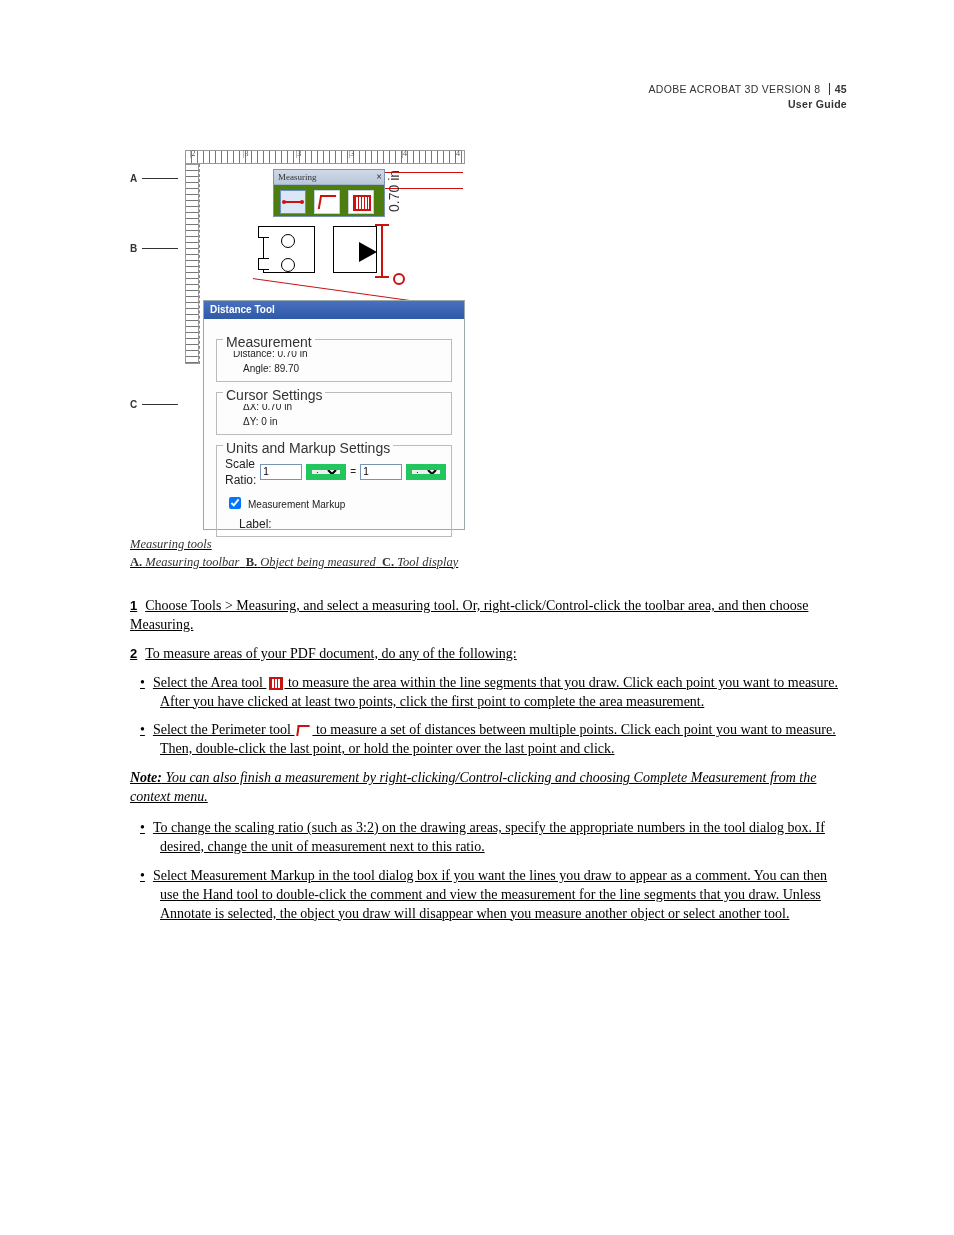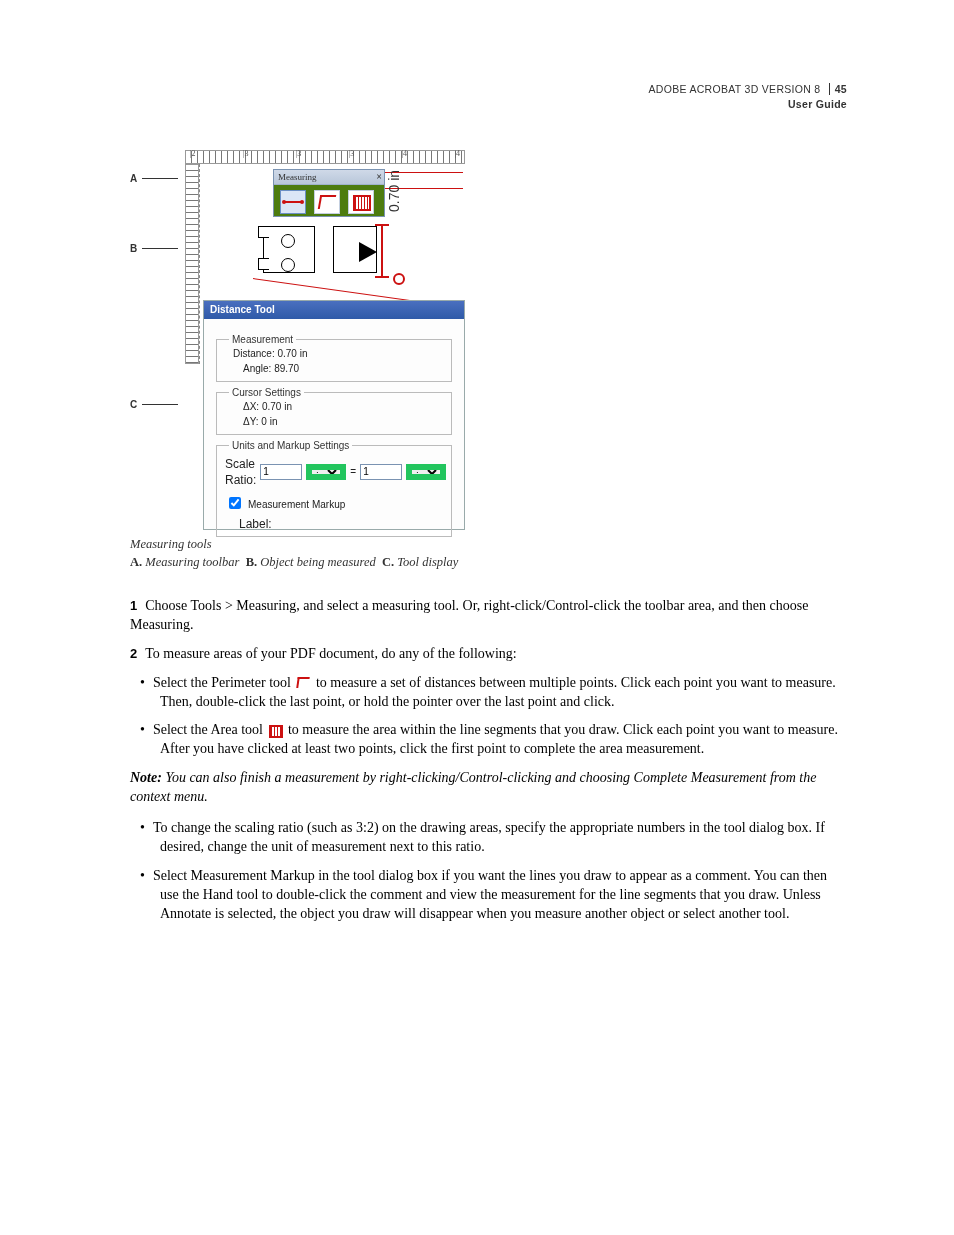--- a/index.html
+++ b/index.html
@@ -1,16 +1,16 @@
 <!DOCTYPE html>
 <html><head>
 <meta charset="utf-8">
 <style>
   html,body{margin:0;padding:0;background:#fff;font-family:"Minion Pro","Times New Roman",Georgia,serif;color:#000;}
-  .page{width:952px;height:1235px;position:relative;box-sizing:border-box;padding:82px 105px 0 130px;font-size:14px;line-height:1.35;}
+  .page{width:952px;height:1235px;position:relative;box-sizing:border-box;padding:82px 105px 0 130px;font-size:14px;line-height:1.35;text-decoration:underline;}
   .hdr{position:absolute;top:82px;right:105px;text-align:right;font-family:"Myriad Pro",Arial,Helvetica,sans-serif;font-size:10.5px;letter-spacing:.3px;color:#333;}
   .hdr .hdr-line1{display:inline-block;}
   .hdr .pg{border-left:1px solid #333;padding-left:5px;margin-left:5px;font-weight:bold;}
   .hdr .hdr-line2{font-weight:bold;margin-top:1px;}
   .figwrap{margin-top:68px;margin-bottom:6px;position:relative;}
   .fig{position:relative;width:310px;height:380px;margin-left:25px;border:0;}
   .ruler-h{position:absolute;top:0;left:30px;right:0;height:14px;background:#fff;border:1px solid #999;box-sizing:border-box;}
   .ruler-h::before{content:"";position:absolute;left:0;right:0;top:0;bottom:0;background:repeating-linear-gradient(to right,transparent 0,transparent 5px,#777 5px,#777 6px);}
   .ruler-h .tickrow{position:absolute;left:0;right:0;top:-2px;font-size:8px;color:#555;display:flex;justify-content:space-between;padding:0 4px;}
   .ruler-v{position:absolute;top:14px;left:30px;width:14px;height:200px;background:#fff;border:1px solid #999;box-sizing:border-box;}
@@ -43,21 +43,21 @@
   .dim-end{position:absolute;left:190px;top:109px;width:8px;height:8px;border:2px solid #c11;border-radius:50%;}
   .dim-txt{position:absolute;left:182px;top:48px;font-size:14px;color:#333;transform:rotate(-90deg);transform-origin:left top;font-family:Arial,sans-serif;}
   .redline1{position:absolute;left:168px;top:8px;width:92px;height:0;border-top:1.5px solid #c11;}
   .redline2{position:absolute;left:168px;top:24px;width:92px;height:0;border-top:1.5px solid #c11;}
   .diagA{position:absolute;left:50px;top:114px;width:200px;height:48px;}
   .diagA::before{content:"";position:absolute;left:0;top:0;width:200px;height:0;border-top:1px solid #c11;transform:rotate(8deg);transform-origin:left;}
   .panel{position:absolute;left:48px;top:150px;right:0;bottom:0;border:1px solid #9aa;background:#fdfdfd;font-family:Tahoma,Arial,sans-serif;font-size:10px;color:#222;}
   .panel .phdr{background:linear-gradient(#4a6fbf,#2f5aa8);color:#fff;font-weight:bold;padding:2px 6px;font-size:10px;}
   .panel .pbody{padding:10px 8px 4px;}
   .fs{border:1px solid #bbb;margin:10px 4px 0;padding:6px 8px 4px;position:relative;}
-  .fs .lg{position:absolute;top:-7px;left:12px;background:#fdfdfd;padding:0 3px;font-size:10px;color:#333;}
+  .fs .lg{position:absolute;top:-7px;left:6px;background:#fdfdfd;padding:0 3px;font-size:14px;color:#333;}
   .fs .row{padding:1px 8px;font-size:10px;}
   .scale{display:flex;align-items:center;gap:4px;margin-top:4px;}
   .scale .lbl{font-size:12px;}
   .scale input[type=text]{width:36px;height:14px;font-size:10px;border:1px solid #7a93b2;padding:0 2px;}
   .scale select{height:16px;font-size:10px;border:6px solid #22c55e;}
   .chk{display:flex;align-items:flex-end;gap:4px;margin-top:6px;}
   .chk input{width:12px;height:12px;}
   .lblrow{margin:4px 0 0 14px;font-size:12px;}
   .callout{position:absolute;left:-25px;font-family:"Myriad Pro",Arial,sans-serif;font-size:10px;font-weight:bold;color:#333;}
   .callout.A{top:22px;}
@@ -192,23 +192,23 @@
       </div>
     </div>
   </div>
 
   <div class="content">
     <p class="step"><span class="num">1</span><span>Choose Tools &gt; Measuring, and select a measuring tool. Or, right-click/Control-click the toolbar area, and then choose Measuring.</span></p>
 
     <p class="step"><span class="num">2</span><span>To measure areas of your PDF document, do any of the following:</span></p>
 
 
+    <p class="sub"><span>Select the Area tool </span><span class="inline-icon area"></span><span> to measure the area within the line segments that you draw. Click each point you want to measure. After you have clicked at least two points, click the first point to complete the area measurement.</span></p>
+
     <p class="sub"><span>Select the Perimeter tool </span><span class="inline-icon peri"></span><span> to measure a set of distances between multiple points. Click each point you want to measure. Then, double-click the last point, or hold the pointer over the last point and click.</span></p>
-
-    <p class="sub"><span>Select the Area tool </span><span class="inline-icon area"></span><span> to measure the area within the line segments that you draw. Click each point you want to measure. After you have clicked at least two points, click the first point to complete the area measurement.</span></p>
 
     <p class="note"><b>Note:</b><span> You can also finish a measurement by right-clicking/Control-clicking and choosing Complete Measurement from the context menu.</span></p>
 
 
     <p class="sub"><span>To change the scaling ratio (such as 3:2) on the drawing areas, specify the appropriate numbers in the tool dialog box. If desired, change the unit of measurement next to this ratio.</span></p>
 
     <p class="sub"><span>Select Measurement Markup in the tool dialog box if you want the lines you draw to appear as a comment. You can then use the Hand tool to double-click the comment and view the measurement for the line segments that you draw. Unless Annotate is selected, the object you draw will disappear when you measure another object or select another tool.</span></p>
   </div>
 
 </div>

